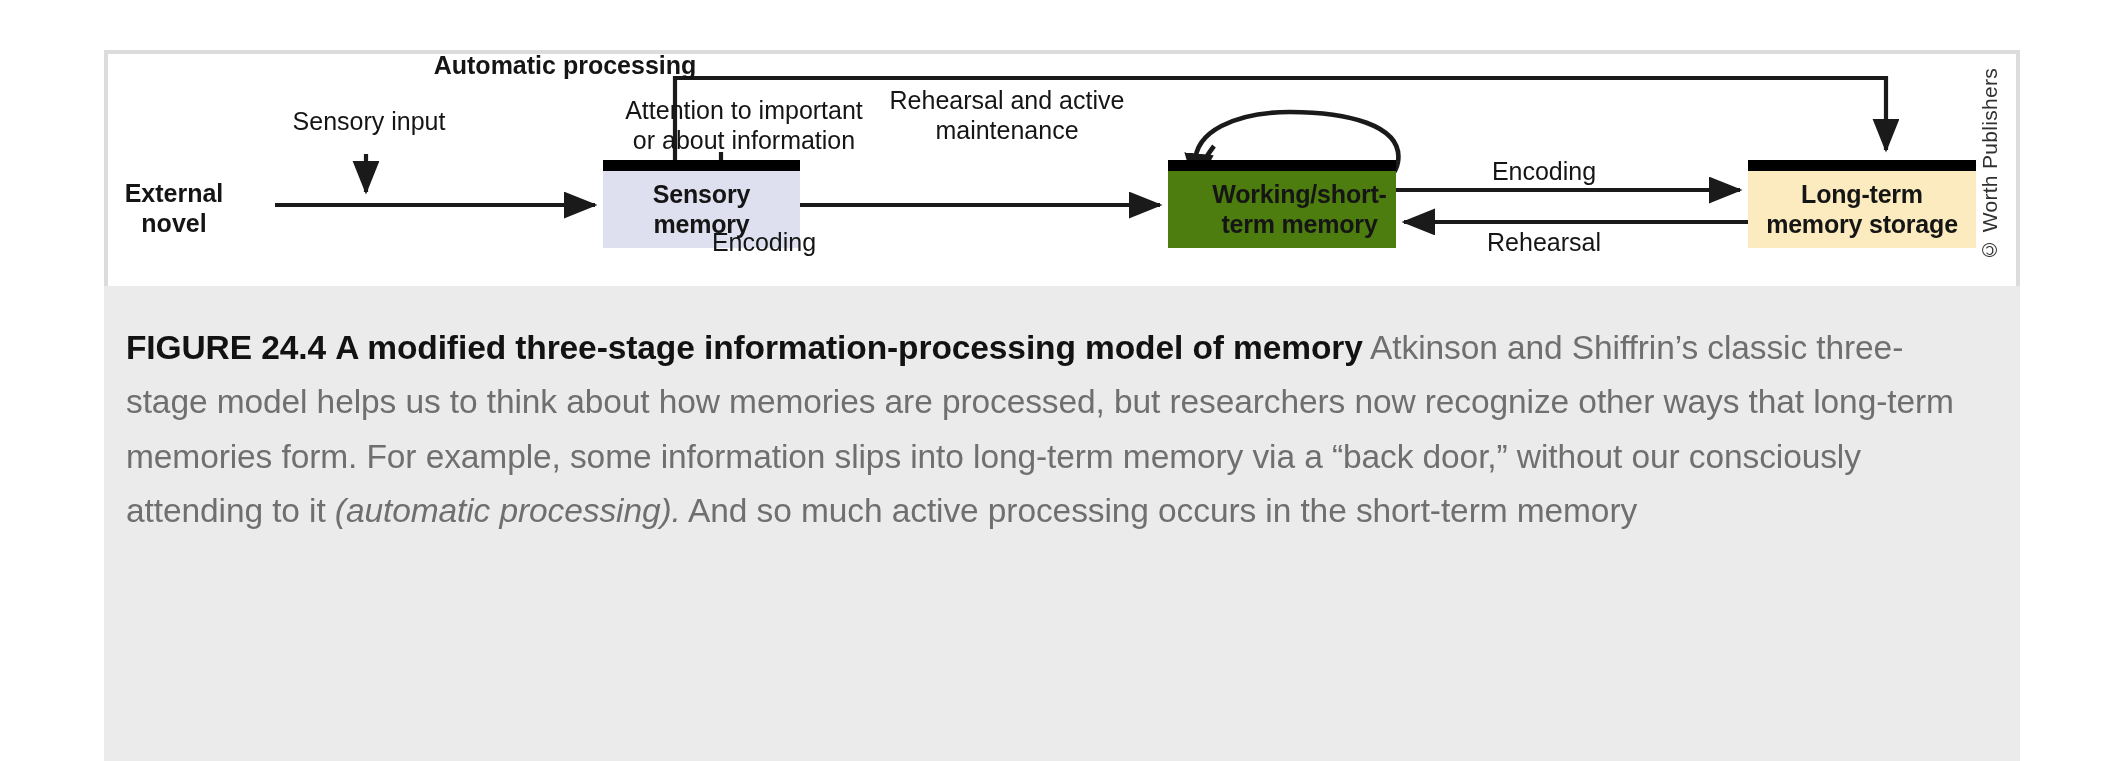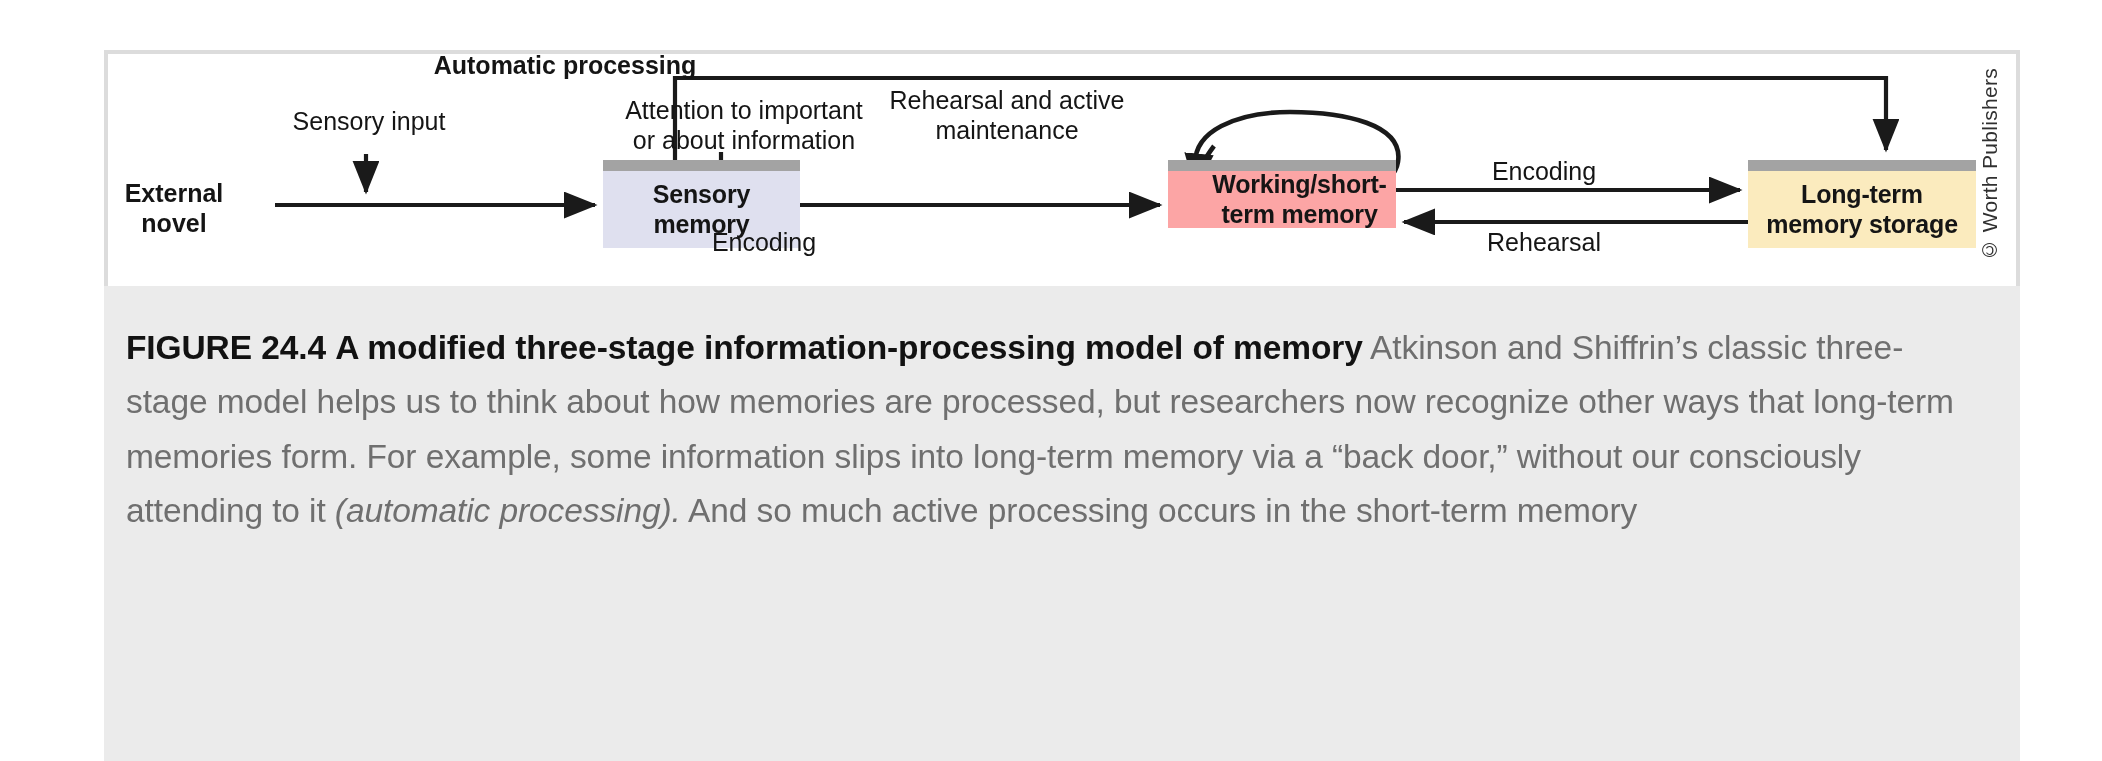--- a/index.html
+++ b/index.html
@@ -38,36 +38,36 @@
   #diagram-stage {
     position: absolute;
     left: 104px; top: 50px;
     width: 1916px; height: 236px;
   }
   #diagram-svg { position: absolute; left: 0; top: 0; }
 
   
   .mem-box {
     position: absolute;
-    border-top: 11px solid #a3a3a3;
+    border-top: 11px solid #000000;
     text-align: center;
     display: flex;
     align-items: center;
     justify-content: center;
   }
   .mem-box .mem-label {
     font-weight: bold;
     font-size: 25px;
     line-height: 1.18;
     color: #151515;
     letter-spacing: -0.2px;
     white-space: pre-line;
   }
   #box-sensory   { left: 499px; top: 110px; width: 197px; height: 88px; background: #dfe0ef; }
-  #box-working   { left: 1064px; top: 110px; width: 228px; height: 68px; background: #fca5a5; padding-left: 35px; }
+  #box-working   { left: 1064px; top: 110px; width: 228px; height: 88px; background: #4d7c0f; padding-left: 35px; }
   #box-longterm  { left: 1644px; top: 110px; width: 228px; height: 88px; background: #fbebbe; }
 
   
   .dlabel {
     position: absolute;
     color: #151515;
     line-height: 1.2;
     white-space: pre-line;
     text-align: center;
   }

